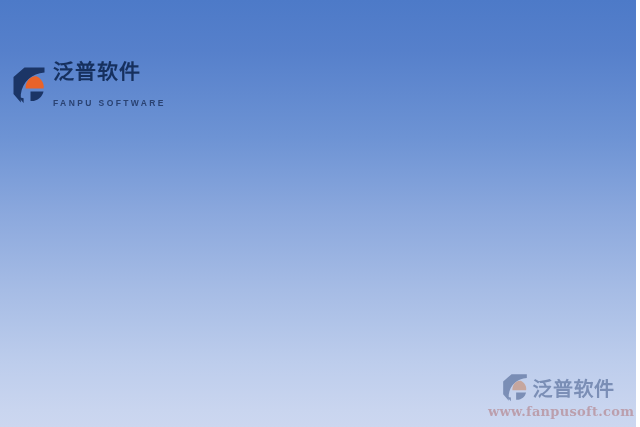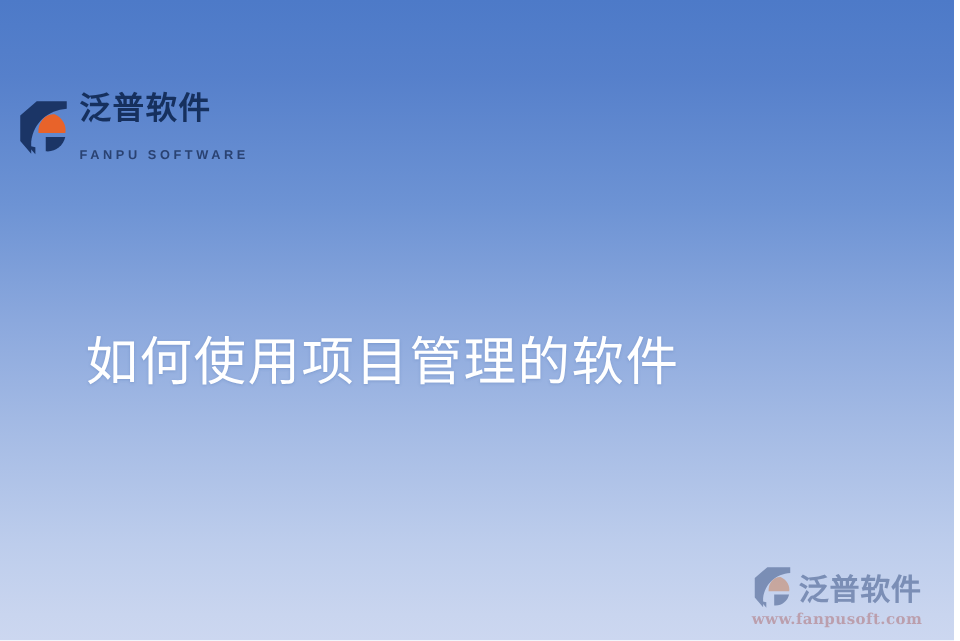--- a/index.html
+++ b/index.html
@@ -110,21 +110,21 @@
     font-size: 20px;
     font-weight: bold;
     color: #4f6694;
     letter-spacing: 0.5px;
     white-space: nowrap;
     font-family: "DejaVu Sans", "Liberation Sans", sans-serif;
   }
 
   .wm-url {
     margin-top: 2px;
-    font-size: 10px;
+    font-size: 13px;
     font-weight: bold;
     color: #b37f86;
     letter-spacing: 0.3px;
     white-space: nowrap;
     font-family: "DejaVu Serif", "Liberation Serif", serif;
   }
 </style>
 </head>
 <body>
 
@@ -136,21 +136,20 @@
       <path d="M24.5 10.2 C29.6 12.6 32.4 17.6 31.6 22.6 L13.6 22.6 C13.0 15.6 18.4 9.4 24.5 10.2 Z" fill="#e8632a"></path>
       <path d="M31.5 25.4 C30.2 31.4 24.6 35.6 18.5 34.9 L18.5 25.4 Z" fill="#1b3566"></path>
       <path d="M11.6 32.2 L11.6 36.9 L6.4 31.0 Z" fill="#1b3566"></path>
     </svg>
     <div class="brand-text">
       <div class="brand-cn">泛普软件</div>
       <div class="brand-en">FANPU SOFTWARE</div>
     </div>
   </div>
 
-  <div class="headline">如何使用项目管理的软件</div>
 
   <div class="watermark">
     <div class="wm-row">
       <svg class="wm-mark" viewBox="0 0 34 38">
         <path d="M12.5 1.5 L32.5 1.5 L32.5 6.5 C20 7.5 10.5 15.5 8.8 28.5 L8.8 36.5 L1.5 28.0 L1.5 11.0 Z" fill="#4f6694"></path>
         <path d="M24.5 10.2 C29.6 12.6 32.4 17.6 31.6 22.6 L13.6 22.6 C13.0 15.6 18.4 9.4 24.5 10.2 Z" fill="#c98d6e"></path>
         <path d="M31.5 25.4 C30.2 31.4 24.6 35.6 18.5 34.9 L18.5 25.4 Z" fill="#4f6694"></path>
         <path d="M11.6 32.2 L11.6 36.9 L6.4 31.0 Z" fill="#4f6694"></path>
       </svg>
       <div class="wm-cn">泛普软件</div>

